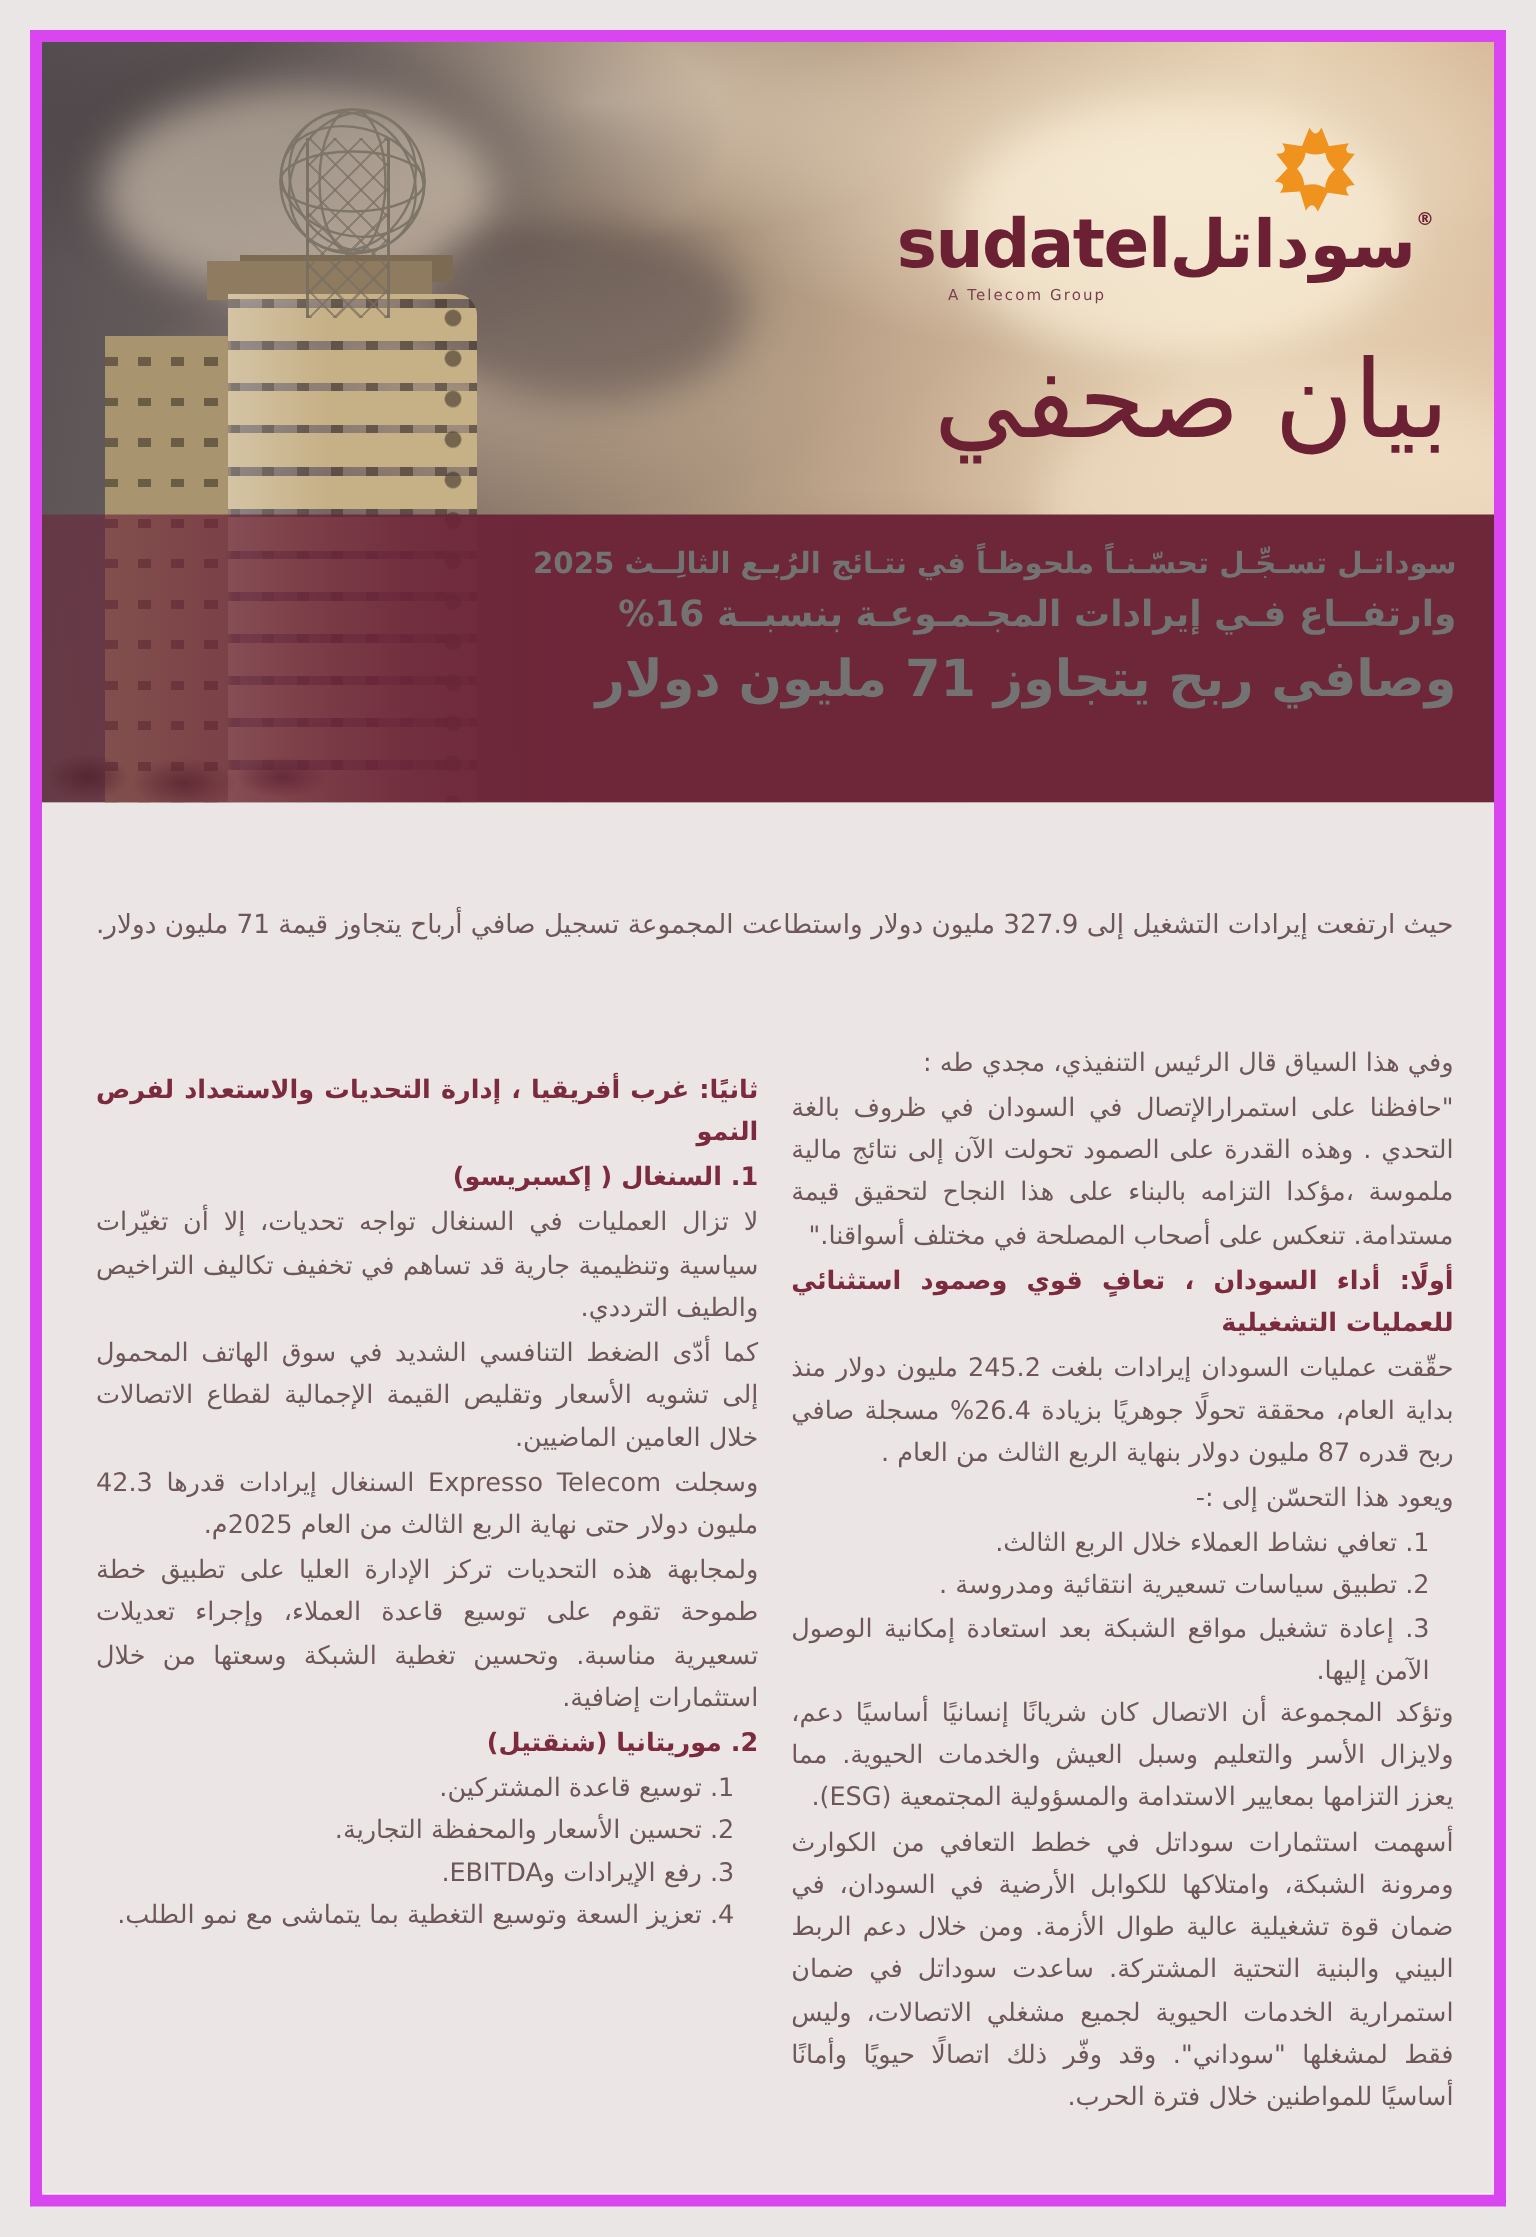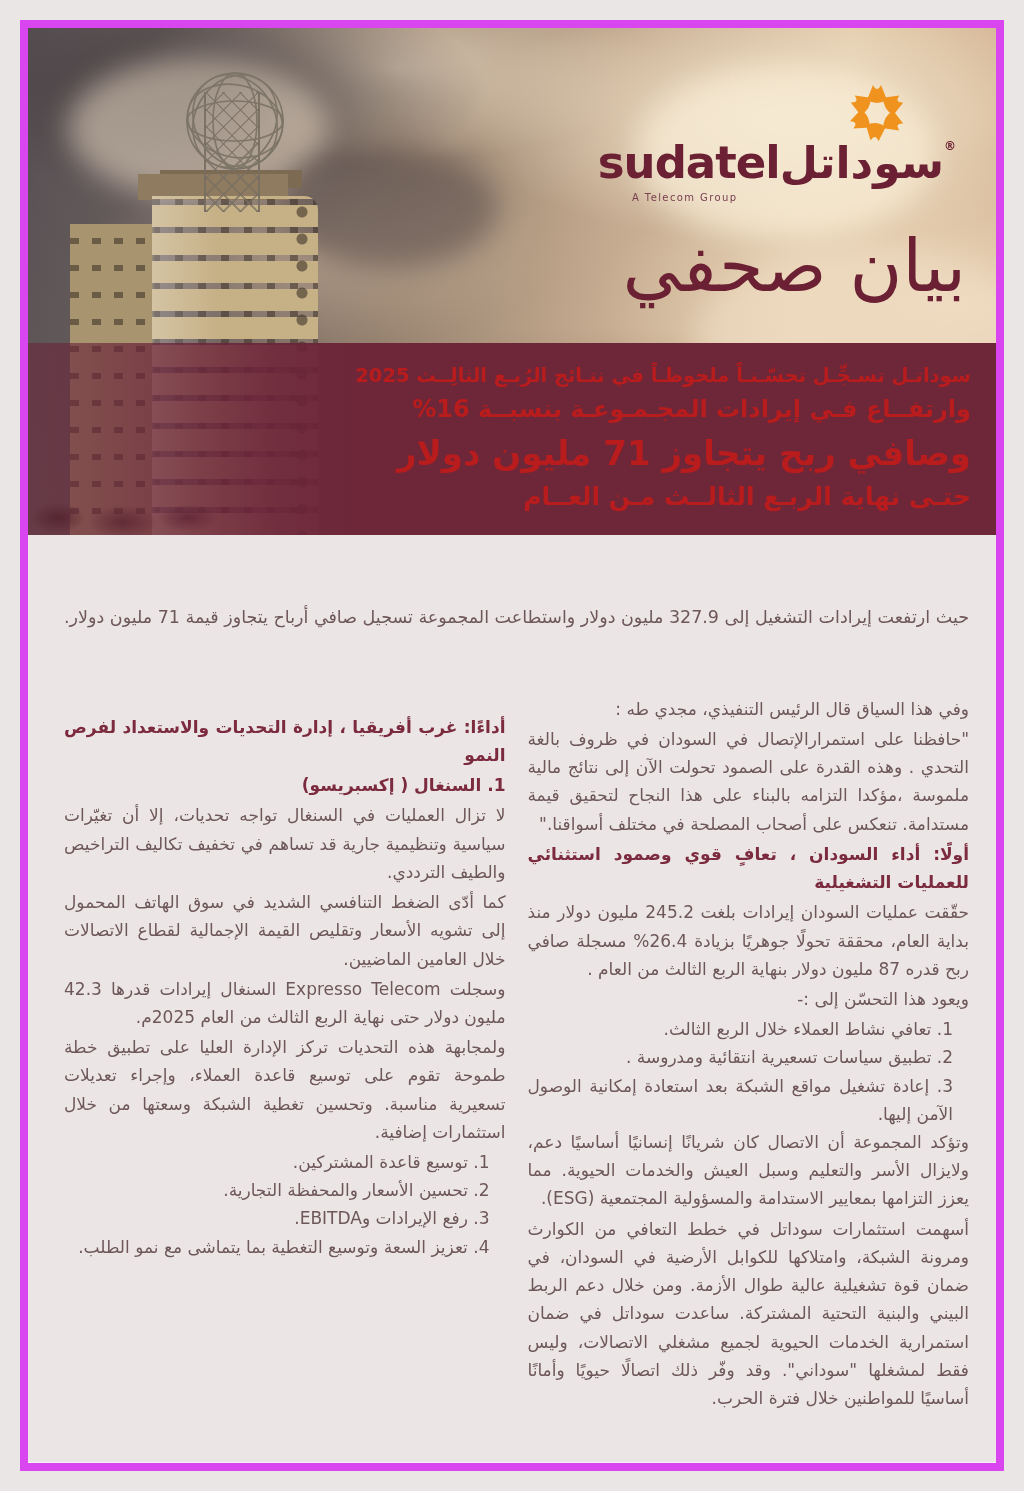--- a/index.html
+++ b/index.html
@@ -93,21 +93,21 @@
   .wm-latin  { font-size:45px; letter-spacing:-1px; }
   .wm-arabic { font-size:44px; }
   .wm-reg { font-size:12px; vertical-align:28px; color:#6b2133; }
   .tagline { position:absolute; left:36px; top:112px; font-size:10px; letter-spacing:1.4px; color:#7a4050; }
 
   .pr-title {
     position:absolute; top:196px; right:30px;
     color:#6b2133; font-size:72px; font-weight:normal; letter-spacing:-1px;
   }
 
-  .headline { position:absolute; top:332px; right:25px; width:660px; text-align:right; color:#b91c1c; }
+  .headline { position:absolute; top:332px; right:25px; width:660px; text-align:right; color:#737373; }
   .hl1 { font-size:19.5px; font-weight:bold; letter-spacing:.2px; line-height:1.6; }
   .hl2 { font-size:24px;  font-weight:bold; line-height:1.55; }
   .hl3 { font-size:34px;  font-weight:bold; line-height:1.5; }
   .hl4 { font-size:25px;  font-weight:bold; line-height:1.45; }
 
   
   .intro {
     padding:20px 27px 4px 27px;
     font-size:17.5px; line-height:1.7; color:#6e575a;
     text-align:justify; text-align-last:right;
@@ -180,21 +180,20 @@
         </div>
         <div class="tagline">A Telecom Group</div>
       </div>
 
       <div class="pr-title">بيان صحفي</div>
 
       <div class="headline">
         <div class="hl1">سوداتـل تسـجِّـل تحسّـنـاً ملحوظـاً في نتـائج الرُبـع الثالِــث 2025</div>
         <div class="hl2">وارتفــاع فـي إيرادات المجـمـوعـة بنسبــة 16%</div>
         <div class="hl3">وصافي ربح يتجاوز 71 مليون دولار</div>
-        <div class="hl4">حتـى نهاية الربـع الثالــث مـن العــام</div>
       </div>
     </div>
 
     <div class="intro">
       <p>حيث ارتفعت إيرادات التشغيل إلى 327.9 مليون دولار واستطاعت  المجموعة تسجيل صافي أرباح يتجاوز قيمة 71 مليون دولار.</p>
     </div>
 
     <div class="cols">
 
       <div class="col col-right">
@@ -204,26 +203,27 @@
         <p>حقّقت عمليات السودان إيرادات بلغت 245.2 مليون دولار منذ بداية العام، محققة تحولًا جوهريًا بزيادة 26.4% مسجلة صافي ربح قدره 87 مليون دولار بنهاية الربع الثالث من العام .</p>
         <p>ويعود هذا التحسّن إلى :-</p>
         <div class="num-item">1.   تعافي نشاط العملاء خلال الربع الثالث.</div>
         <div class="num-item">2.   تطبيق سياسات تسعيرية انتقائية ومدروسة .</div>
         <div class="num-item">3.  إعادة تشغيل مواقع الشبكة بعد استعادة إمكانية الوصول الآمن إليها.</div>
         <p>وتؤكد المجموعة أن الاتصال كان شريانًا إنسانيًا أساسيًا دعم، ولايزال الأسر والتعليم وسبل العيش والخدمات الحيوية. مما يعزز التزامها بمعايير الاستدامة والمسؤولية المجتمعية (ESG).</p>
         <p>أسهمت استثمارات سوداتل في خطط التعافي من الكوارث ومرونة الشبكة، وامتلاكها للكوابل الأرضية في السودان، في ضمان قوة تشغيلية عالية طوال الأزمة. ومن خلال دعم الربط البيني والبنية التحتية المشتركة. ساعدت سوداتل في ضمان استمرارية الخدمات الحيوية لجميع مشغلي الاتصالات، وليس فقط لمشغلها "سوداني". وقد وفّر ذلك اتصالًا حيويًا وأمانًا أساسيًا للمواطنين خلال فترة الحرب.</p>
       </div>
 
       <div class="col col-left">
-        <p class="h-maroon">أداءًا: غرب أفريقيا ، إدارة التحديات والاستعداد لفرص النمو</p>
+        <p class="h-maroon">ثانيًا: غرب أفريقيا ، إدارة التحديات والاستعداد لفرص النمو</p>
         <p class="h-maroon">1. السنغال ( إكسبريسو)</p>
         <p>لا تزال العمليات في السنغال تواجه تحديات، إلا أن تغيّرات سياسية وتنظيمية جارية قد تساهم في تخفيف تكاليف التراخيص والطيف الترددي.</p>
         <p>كما أدّى الضغط التنافسي الشديد في سوق الهاتف المحمول إلى تشويه الأسعار وتقليص القيمة الإجمالية لقطاع الاتصالات خلال العامين الماضيين.</p>
         <p>وسجلت Expresso Telecom السنغال إيرادات قدرها 42.3 مليون دولار حتى نهاية الربع الثالث من العام 2025م.</p>
         <p>ولمجابهة هذه التحديات تركز الإدارة العليا على تطبيق خطة طموحة تقوم على توسيع قاعدة العملاء، وإجراء تعديلات تسعيرية مناسبة. وتحسين تغطية الشبكة وسعتها من خلال استثمارات إضافية.</p>
+        <p class="h-maroon">2. موريتانيا (شنقتيل)</p>
         <div class="num-item">1.   توسيع قاعدة المشتركين.</div>
         <div class="num-item">2.  تحسين الأسعار والمحفظة التجارية.</div>
         <div class="num-item">3.   رفع الإيرادات وEBITDA.</div>
         <div class="num-item">4. تعزيز السعة وتوسيع التغطية بما يتماشى مع نمو الطلب.</div>
       </div>
     </div>
 
     <div class="band">
       <svg>
         <defs>

